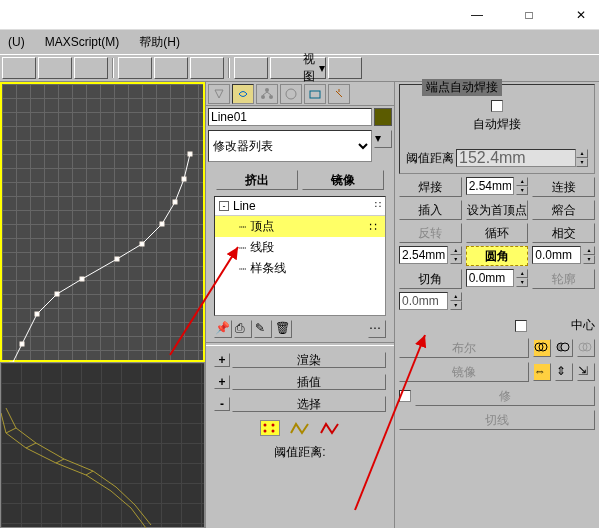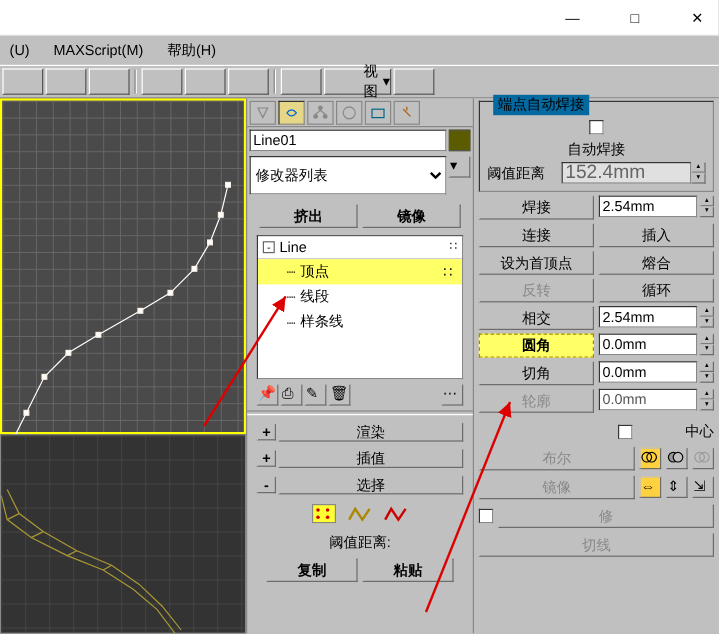--- a/index.html
+++ b/index.html
@@ -64,30 +64,30 @@
   
   .swatchrow { display: flex; gap: 10px; padding: 6px 0; justify-content: center; align-items: center; }
   .swatch { width: 20px; height: 16px; border: 1px solid #888; }
   .zigzag { stroke: #c00; fill: none; stroke-width: 2; }
   .zigzagy { stroke: #aa8800; fill: none; stroke-width: 2; }
   
   .textline { text-align: center; padding: 2px; }
   
   .rightcol { flex: 1; background: #c0c0c0; padding: 2px 4px; display: flex; flex-direction: column; gap: 3px; }
   .group { border: 1px inset #888; padding: 4px 6px 6px; position: relative; }
-  .grouptitle { position: relative; top: -10px; background: #0369a1; padding: 0 4px; margin-left: 5px; display: inline-block; }
+  .grouptitle { position: relative; top: -10px; background: #737373; padding: 0 4px; margin-left: 16px; display: inline-block; }
   .checkbox-row { display: flex; align-items: center; gap: 4px; margin-top: -6px; flex-direction: column; }
   .cb { width: 12px; height: 12px; border: 1px inset #888; background: #fff; }
-  .labelval { display: flex; align-items: center; gap: 14px; margin-top: 2px; }
+  .labelval { display: flex; align-items: center; gap: 2px; margin-top: 16px; }
   .spinner { display: flex; flex: 1; }
   .spinner input { flex: 1; height: 18px; border: 1px inset #888; background: #e0e0e0; color: #666; padding: 0 2px; font-size: 16px; width: 48px; }
   .spinbtns { display: flex; flex-direction: column; }
   .spinup, .spindown { width: 12px; height: 9px; border: 1px outset #c0c0c0; background: #c0c0c0; font-size: 6px; line-height: 6px; text-align: center; }
   
-  .btngrid { display: grid; grid-template-columns: 1fr 1fr; gap: 3px 4px; }
+  .btngrid { display: grid; grid-template-columns: 1fr 1fr 1fr; gap: 3px 4px; }
   .rbtn { height: 20px; border: 1px outset #c0c0c0; background: #c0c0c0; text-align: center; line-height: 18px; }
   .rbtn.disabled { color: #888; }
   .rbtncell-spin { display: flex; gap: 2px; }
   .rbtncell-spin input { flex: 1; height: 18px; border: 1px inset #888; background: #fff; padding: 0 2px; width: 40px; }
   
   .iconpanel { margin-top: 4px; display: flex; flex-direction: column; gap: 4px; }
   .iconprow { display: flex; align-items: center; gap: 4px; }
   
   
   .arrow { position: absolute; pointer-events: none; }
@@ -307,24 +307,20 @@
           </svg></div>
       <svg width="20" height="14">
           <polyline class="zigzagy" points="1,12 6,3 12,12 18,3"></polyline>
         </svg>
       <svg width="20" height="14">
           <polyline class="zigzag" points="1,12 6,3 12,12 18,3"></polyline>
         </svg>
     </div>
 
     <div class="textline">阈值距离:</div>
-    <div class="btnrow" style="padding:2px 16px;">
-      <div class="panelbtn">复制</div>
-      <div class="panelbtn">粘贴</div>
-    </div>
   </div>
 
   <div class="rightcol">
     <div class="group">
       <span class="grouptitle">端点自动焊接</span>
       <div class="checkbox-row">
         <div class="cb"></div>
         <span>自动焊接</span>
       </div>
       <div class="labelval">

